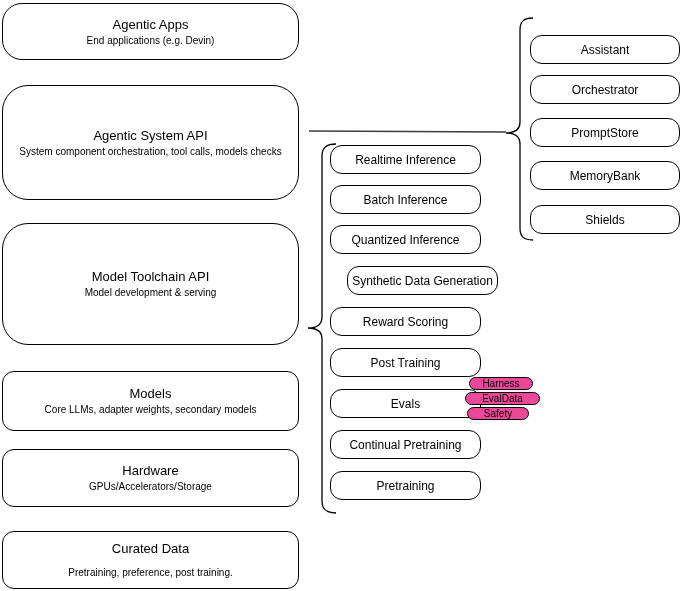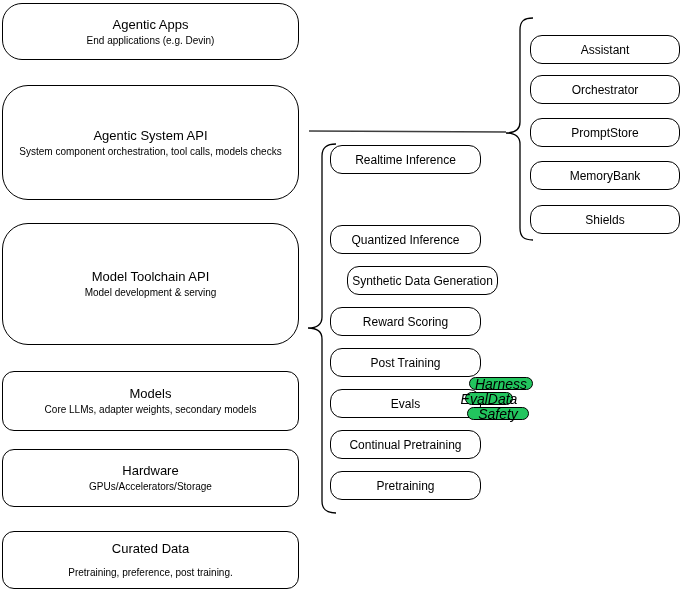--- a/index.html
+++ b/index.html
@@ -56,30 +56,29 @@
   .rbox {
     left: 530px;
     width: 150px;
     height: 29px;
     border-radius: 12px;
     font-size: 12px;
   }
   .oval {
     position: absolute;
     box-sizing: border-box;
-    background: #22c55e;
+    background: #ec4899;
     border: 1px solid #000000;
     border-radius: 8px;
     display: flex;
     align-items: center;
     justify-content: center;
-    font-size: 14px;
+    font-size: 10px;
     line-height: 10px;
     z-index: 3;
-    font-style: italic;
   }
   .mbox, .rbox, .lbox { z-index: 1; }
 </style>
 </head>
 <body>
 
 <div class="canvas">
 
   <svg class="overlay" width="682" height="591" viewBox="0 0 682 591">
     <path d="M 336 144 C 327 144 322 147 322 156 L 322 317 C 322 324 317 328 308 328 C 317 328 322 332 322 339 L 322 501 C 322 510 327 513 336 513" fill="none" stroke="#000000" stroke-width="1.3"></path>
@@ -113,20 +112,23 @@
   </div>
 
   <div class="node lbox" style="top:531px;height:58px;border-radius:12px;gap:8px;">
     <div class="title">Curated Data</div>
     <div class="subtitle">Pretraining, preference, post training.</div>
   </div>
 
   <div class="node mbox" style="top:145px;">
     <span>Realtime Inference</span>
   </div>
+  <div class="node mbox" style="top:185px;">
+    <span>Batch Inference</span>
+  </div>
   <div class="node mbox" style="top:225px;">
     <span>Quantized Inference</span>
   </div>
   <div class="node mbox" style="top:266px;margin-left:17px;">
     <span>Synthetic Data Generation</span>
   </div>
   <div class="node mbox" style="top:307px;">
     <span>Reward Scoring</span>
   </div>
   <div class="node mbox" style="top:348px;">
@@ -138,21 +140,21 @@
   <div class="node mbox" style="top:430px;">
     <span>Continual Pretraining</span>
   </div>
   <div class="node mbox" style="top:471px;">
     <span>Pretraining</span>
   </div>
 
   <div class="oval" style="left:469px;top:377px;width:64px;height:13px;">
     <span>Harness</span>
   </div>
-  <div class="oval" style="left:465px;top:392px;width:48px;height:13px;">
+  <div class="oval" style="left:465px;top:392px;width:75px;height:13px;">
     <span>EvalData</span>
   </div>
   <div class="oval" style="left:467px;top:407px;width:62px;height:13px;">
     <span>Safety</span>
   </div>
 
   <div class="node rbox" style="top:35px;">
     <span>Assistant</span>
   </div>
   <div class="node rbox" style="top:75px;">

